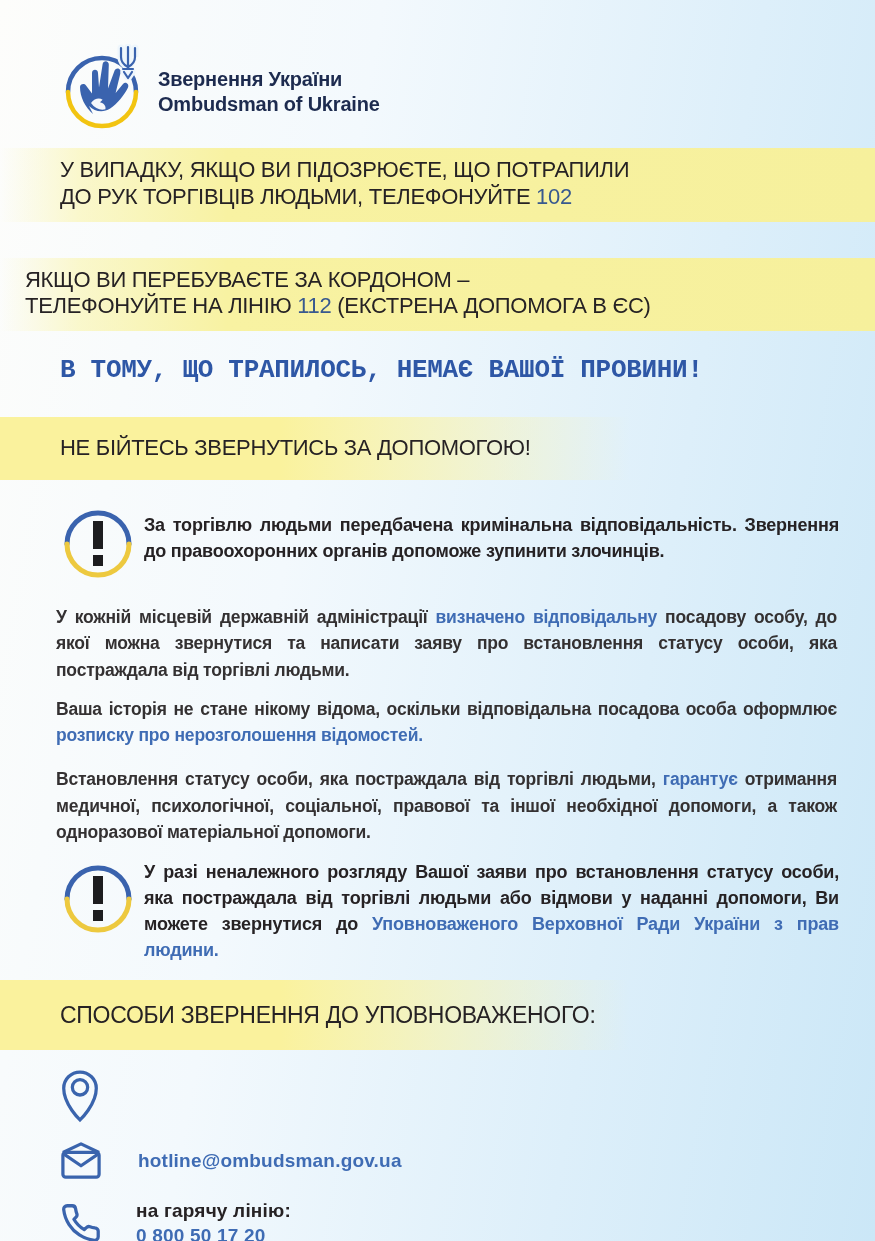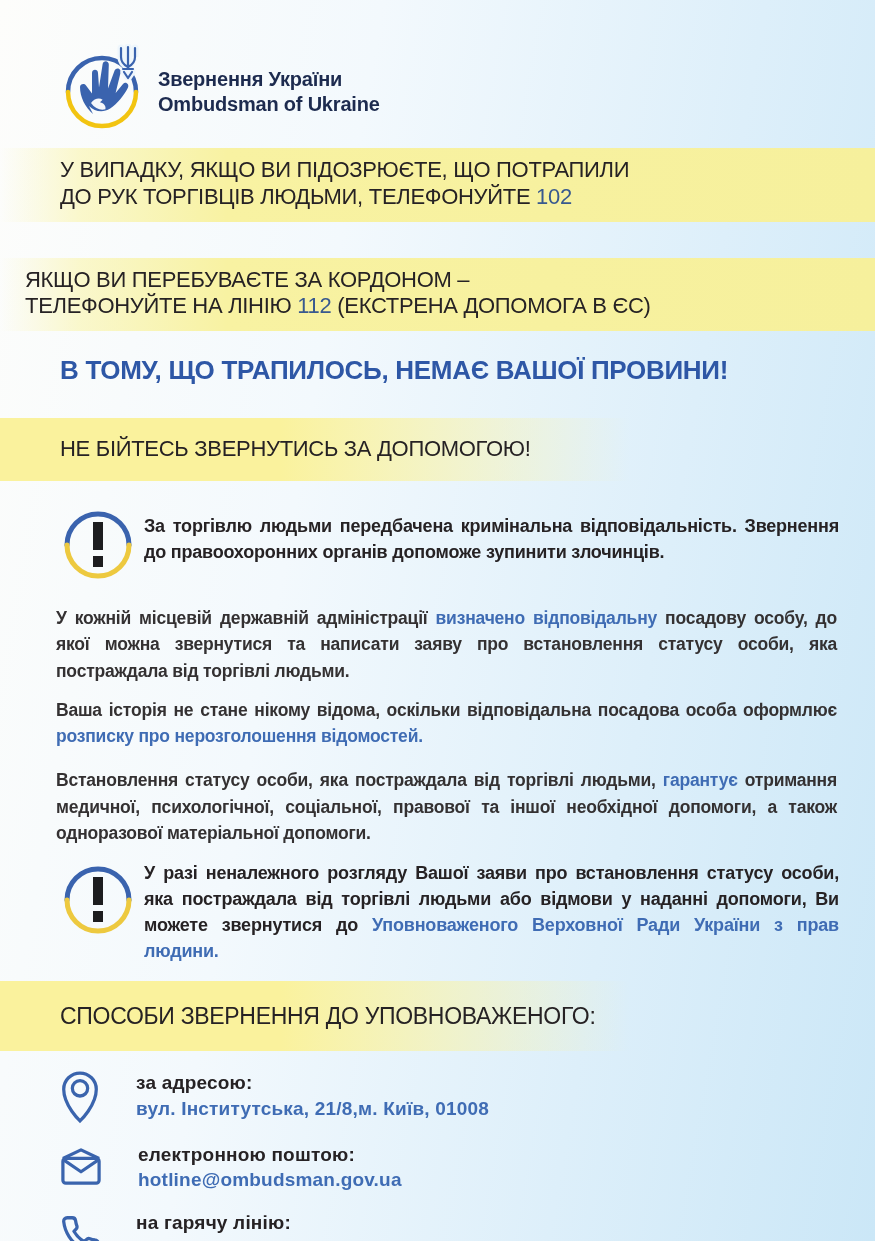--- a/index.html
+++ b/index.html
@@ -26,20 +26,21 @@
   }
   .band-line { font-weight:400; font-size:22px; line-height:1.22; letter-spacing:-0.3px; color:#262224; }
   .num { color:#38598f; }
 
   .band-right.second { margin-top:36px;padding-left:25px; }
 
   .heading-blue {
     margin:24px 30px 0 60px;
     font-weight:800; font-size:26px; letter-spacing:-0.3px;
     color:#2e57a6;
+    font-family:Liberation Mono, monospace;
   }
 
   
   .band-left {
     margin-top:32px; padding:18px 30px 18px 60px; min-height:62px;
     background:linear-gradient(90deg,#faf29d 0%, #faf29d 32%, rgba(250,242,157,0) 72%);
   }
   .band-left .band-line { font-size:22px; }
   .band-left.ways { margin-top:16px; padding-top:21px; min-height:70px; }
   .band-left.ways .band-line { font-size:23px; }
@@ -159,36 +160,31 @@
 
 <div class="contacts">
 
   <div class="contact-row">
     <div class="contact-icon">
       <svg width="46" height="58" viewBox="0 0 24 30">
         <path d="M12 28 C12 28 3.5 20 3.5 11.5 a8.5 8.5 0 0 1 17 0 C20.5 20 12 28 12 28 z" fill="none" stroke="#3a64ad" stroke-width="1.7"></path>
         <circle cx="12" cy="11" r="4" fill="none" stroke="#3a64ad" stroke-width="1.7"></circle>
       </svg>
     </div>
-    <div>
-      <div class="contact-label">за адресою:</div>
-      <div class="contact-value">вул. Інститутська, 21/8,м. Київ, 01008</div>
-    </div>
   </div>
 
   <div class="contact-row">
     <div class="contact-icon">
       <svg width="50" height="40" viewBox="0 0 26 21">
         <path d="M3.5 6 L13 1.5 L22.5 6" fill="none" stroke="#3a64ad" stroke-width="1.7" stroke-linejoin="round"></path>
         <rect x="3.5" y="6" width="19" height="13" rx="1.5" fill="none" stroke="#3a64ad" stroke-width="1.7"></rect>
         <path d="M3.5 6.5 L13 13 L22.5 6.5" fill="none" stroke="#3a64ad" stroke-width="1.7" stroke-linejoin="round"></path>
       </svg>
     </div>
     <div>
-      <div class="contact-label">електронною поштою:</div>
       <div class="contact-value">hotline@ombudsman.gov.ua</div>
     </div>
   </div>
 
   <div class="contact-row">
     <div class="contact-icon">
       <svg width="46" height="46" viewBox="0 0 24 24">
         <path d="M21.5 16.6 v2.6 a1.8 1.8 0 0 1-2 1.8 a18 18 0 0 1-7.8-2.8 a17.6 17.6 0 0 1-5.4-5.4 A18 18 0 0 1 3.5 5 a1.8 1.8 0 0 1 1.8-2 h2.6 a1.8 1.8 0 0 1 1.8 1.55 c0.11 0.86 0.32 1.7 0.63 2.52 a1.8 1.8 0 0 1-0.4 1.9 l-1.1 1.1 a14.4 14.4 0 0 0 5.4 5.4 l1.1-1.1 a1.8 1.8 0 0 1 1.9-0.4 c0.82 0.3 1.66 0.5 2.52 0.62 A1.8 1.8 0 0 1 21.5 16.6 z" fill="none" stroke="#3a64ad" stroke-width="1.7" stroke-linejoin="round"></path>
       </svg>
     </div>

